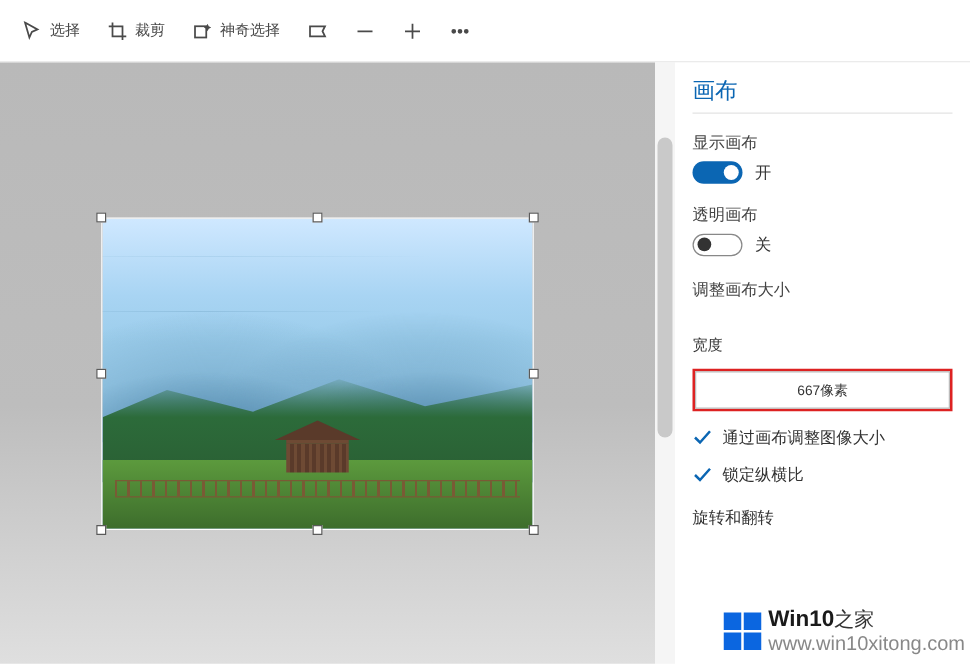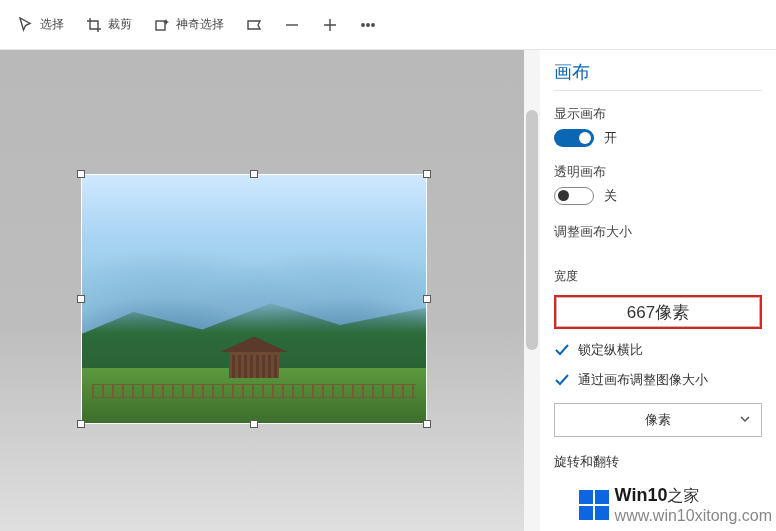--- a/index.html
+++ b/index.html
@@ -45,21 +45,21 @@
   .toggle.off { background:#fff; border:1px solid #888; }
   .knob { position:absolute; width:12px; height:12px; background:#fff; border-radius:50%; top:3px; }
   .toggle.on .knob { right:3px; }
   .toggle.off .knob { left:3px; background:#333; width:11px; height:11px; top:2px; }
   .toggle-text { font-size:13px; }
   .section-label { color:#444; margin: 18px 0 10px; }
   .size-row { display:flex; gap:0; margin-bottom:6px; }
   .size-col { flex:1; }
   .size-title { font-size:12px; margin-bottom:4px;margin-top:17px; }
   .size-boxes { display:flex; border:2px solid #d22; }
-  .size-input { flex:1; height:30px; border:1px solid #bbb; text-align:left; font-size:17px; display:flex; align-items:center; justify-content:center; }
+  .size-input { flex:1; height:30px; border:1px solid #bbb; text-align:left; font-size:11px; display:flex; align-items:center; justify-content:center; }
   .size-input + .size-input { border-left:none; }
   .check-row { display:flex; align-items:center; gap:8px; margin-top:12px; font-size:13px; }
   .check-row svg { width:16px; height:16px; }
   .unit-select { margin-top:14px; height:34px; border:1px solid #bbb; display:flex; align-items:center; justify-content:center; position:relative; font-size:13px; cursor:pointer; }
   .unit-select .chev { position:absolute; right:10px; }
   .sub-label { margin-top:16px; font-size:13px; }
 
   
   .watermark { position:absolute; right:4px; bottom:6px; display:flex; align-items:center; gap:6px; font-size:14px; color:#1a1a1a;padding-left:40px; }
   .watermark .win { width:30px; height:30px; display:grid; grid-template-columns:1fr 1fr; grid-template-rows:1fr 1fr; gap:2px; }
@@ -187,35 +187,29 @@
         </div>
     </div>
     <div class="size-boxes">
       <div class="size-input">667像素</div>
     </div>
 
     <div class="check-row">
       <svg viewBox="0 0 16 16">
           <path d="M2 8l4 4 8-9" stroke="#0b66b3" stroke-width="2" fill="none"></path>
         </svg>
-      <span>锁定纵横比</span>
+      <span>通过画布调整图像大小</span>
     </div>
     <div class="check-row">
       <svg viewBox="0 0 16 16">
           <path d="M2 8l4 4 8-9" stroke="#0b66b3" stroke-width="2" fill="none"></path>
         </svg>
-      <span>通过画布调整图像大小</span>
-    </div>
-
-    <div class="unit-select">
-      <span>像素</span>
-      <span class="chev"><svg width="12" height="12" viewBox="0 0 12 12">
-            <path d="M2 4l4 4 4-4" stroke="#555" stroke-width="1.5" fill="none"></path>
-          </svg></span>
-    </div>
+      <span>锁定纵横比</span>
+    </div>
+
 
     <div class="sub-label">旋转和翻转</div>
   </div>
 </div>
 
 <div class="watermark">
   <div class="win">
       <div></div>
       <div></div>
       <div></div>

